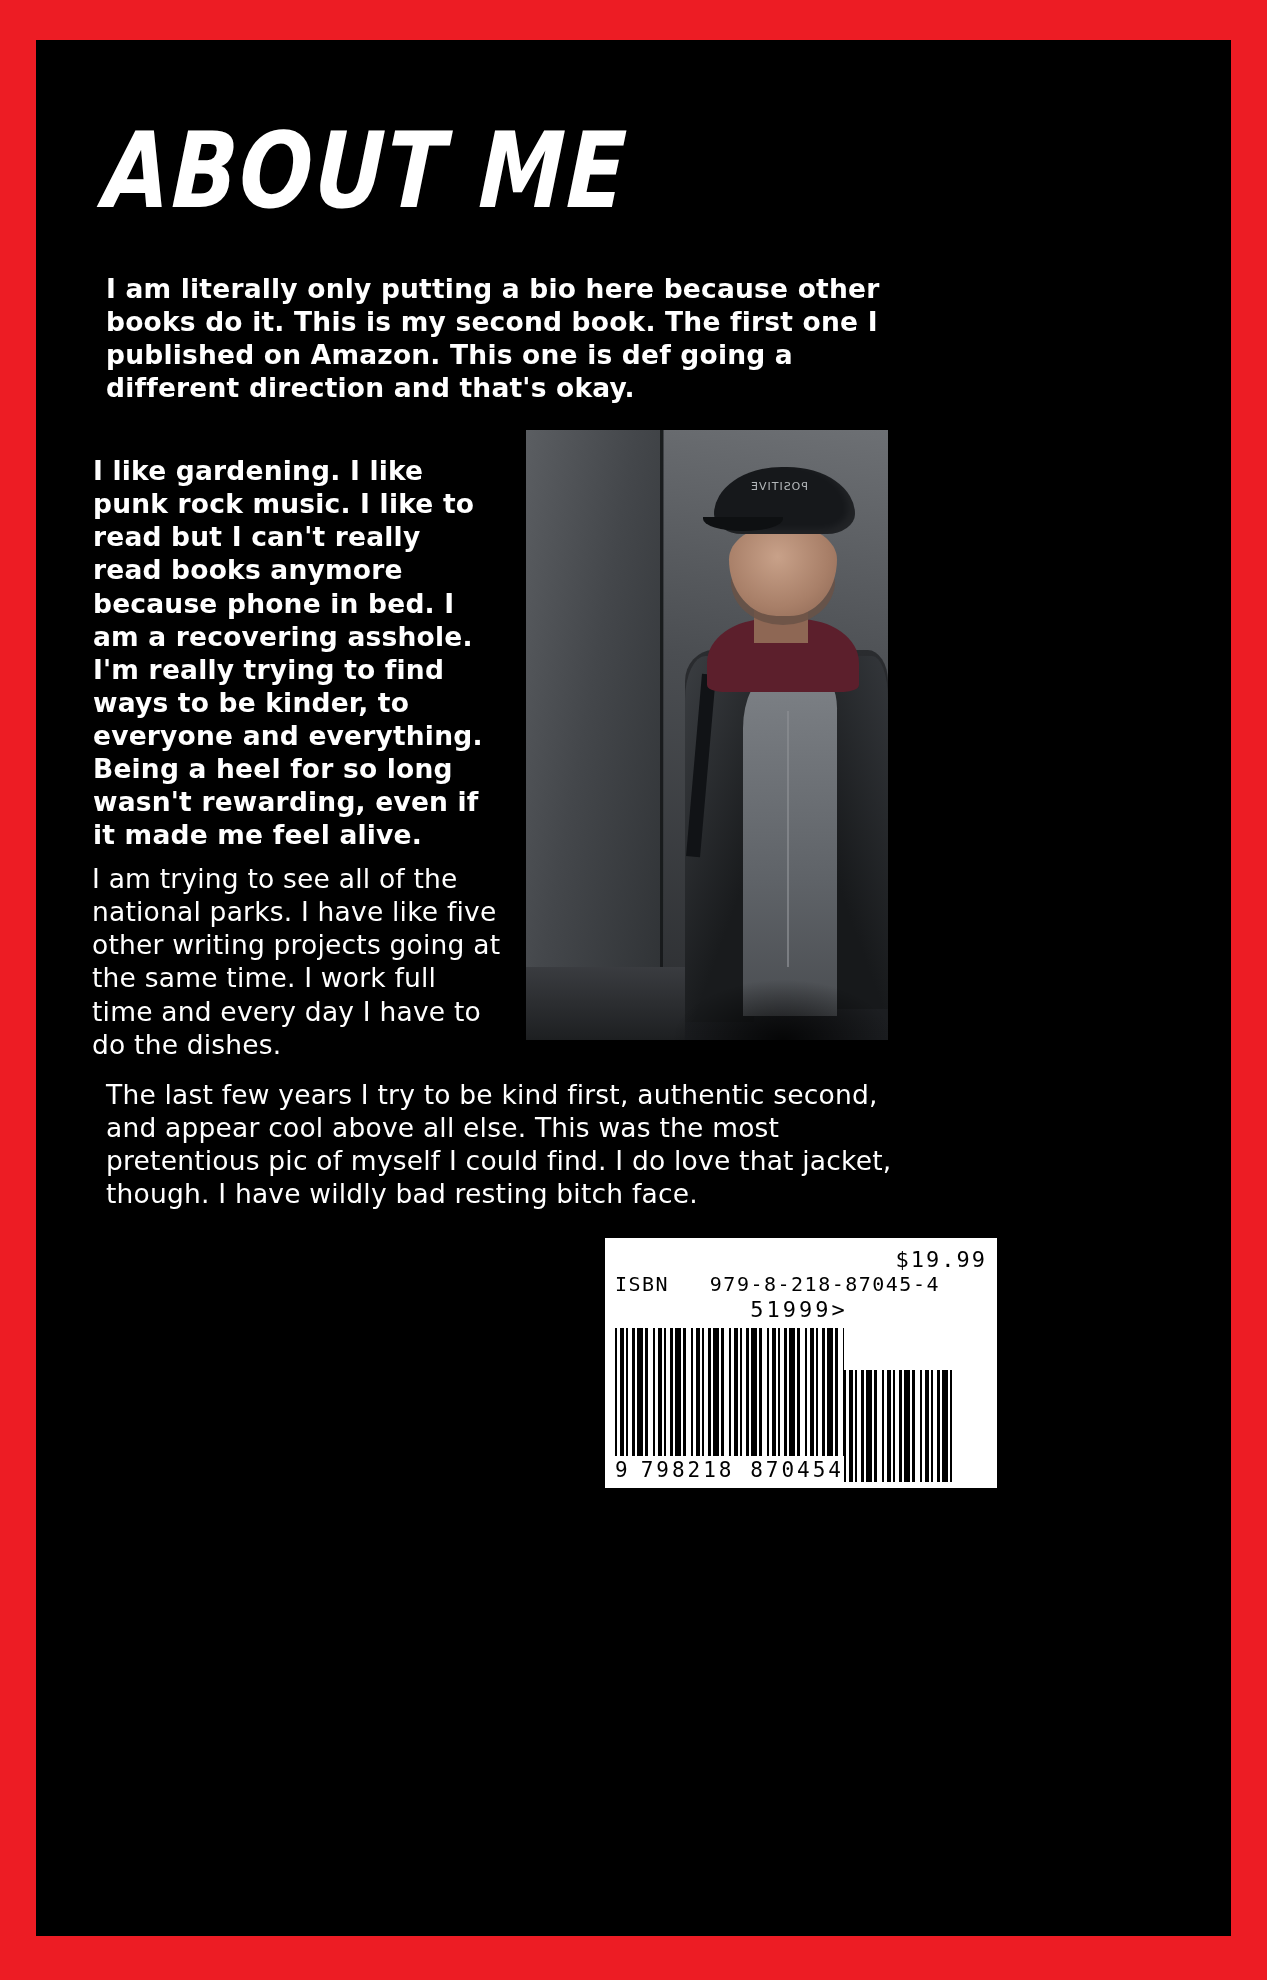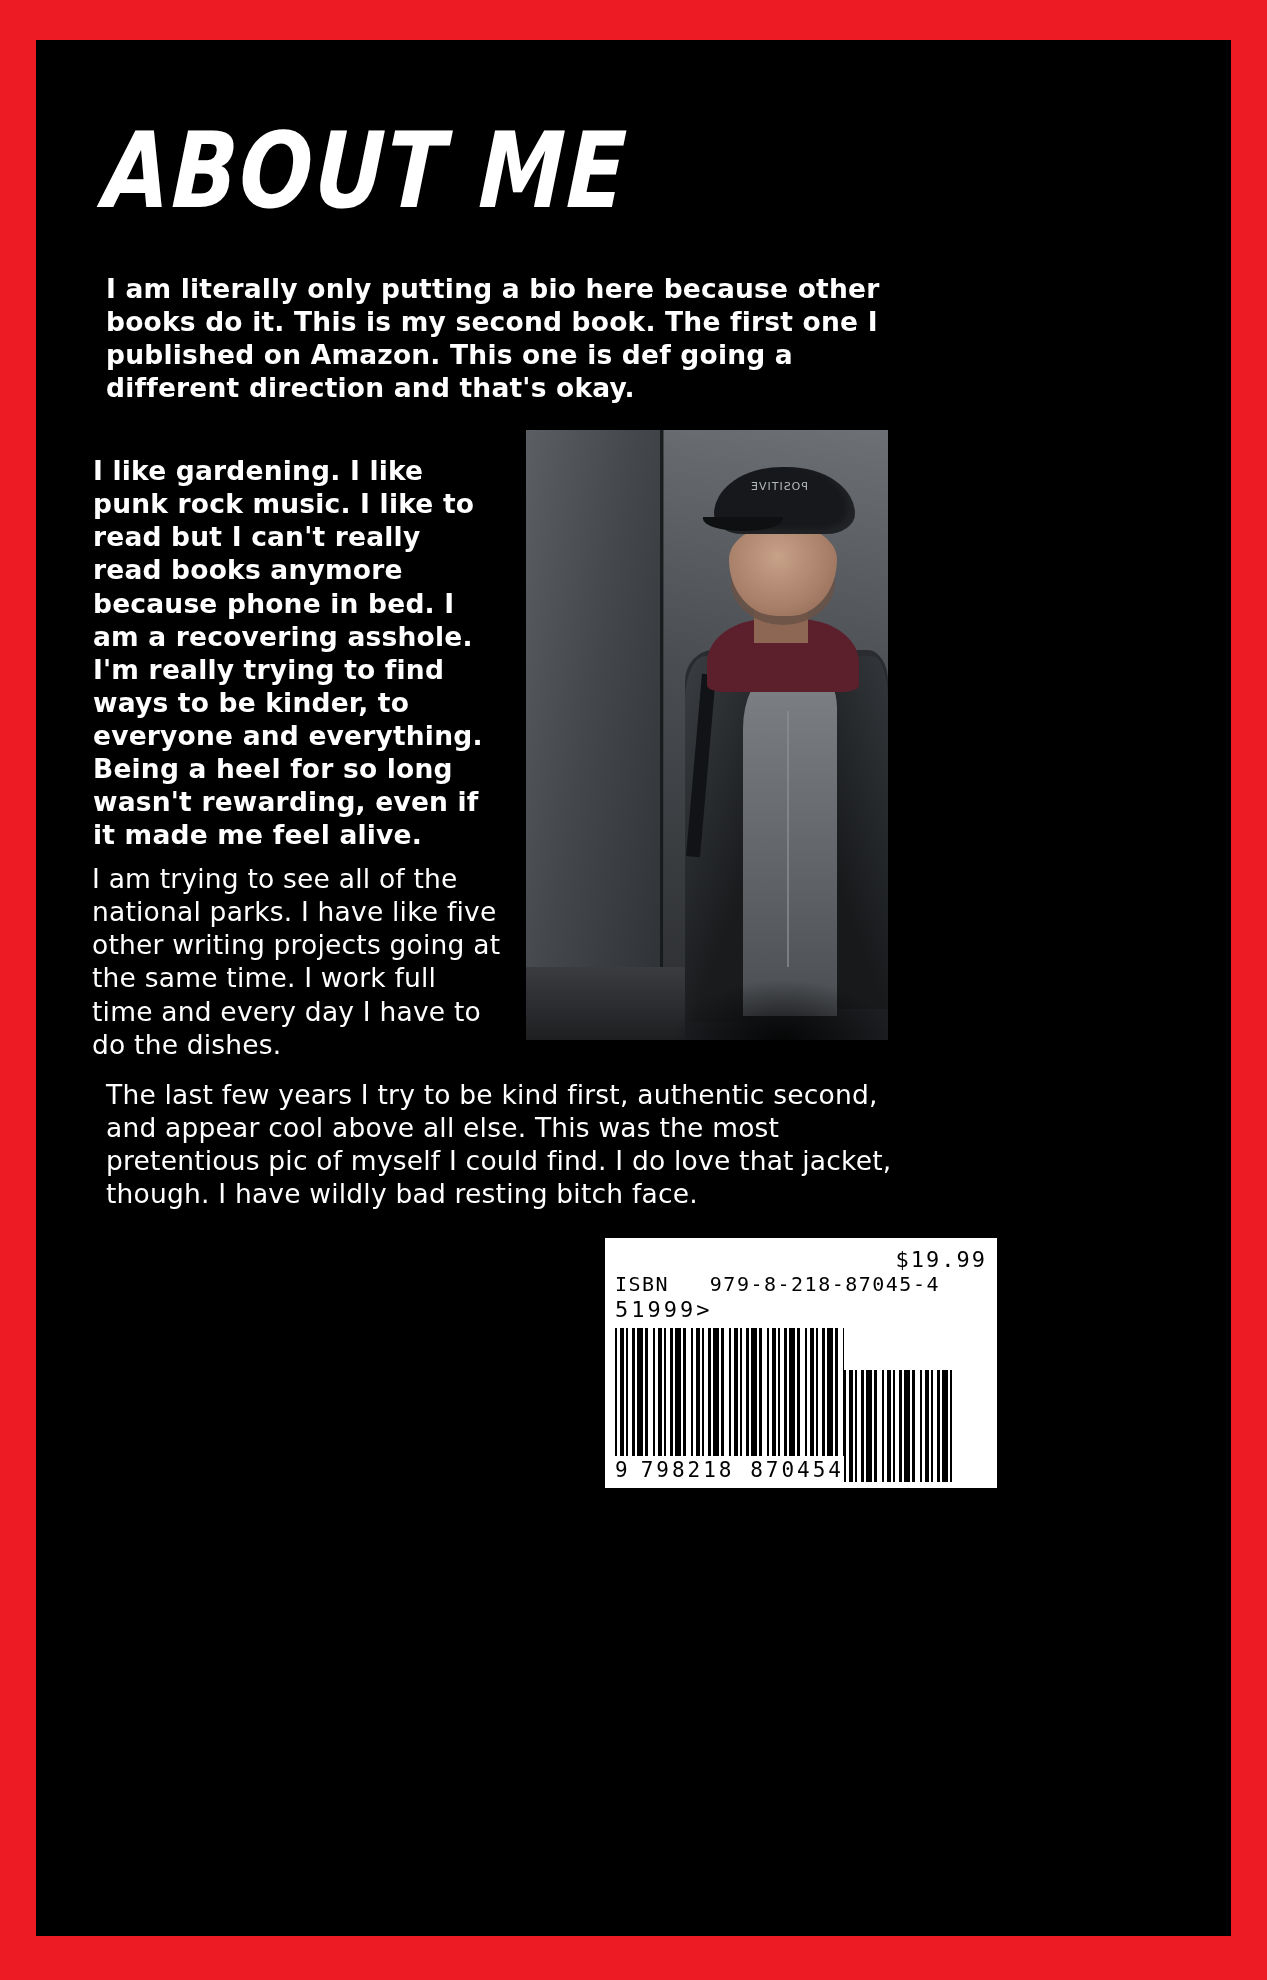--- a/index.html
+++ b/index.html
@@ -217,21 +217,21 @@
     letter-spacing: 2px;
     line-height: 1.1;
   }
   .isbn-line {
     font-size: 20px;
     letter-spacing: 1.5px;
     line-height: 1.25;
     white-space: nowrap;
   }
   .ean5-line {
-    text-align: left;
+    text-align: center;
     font-size: 22px;
     letter-spacing: 3px;
     line-height: 1.2;
     padding-right: 4px;
   }
   .bars-row {
     display: flex;
     align-items: flex-end;
     margin-top: 4px;
   }

